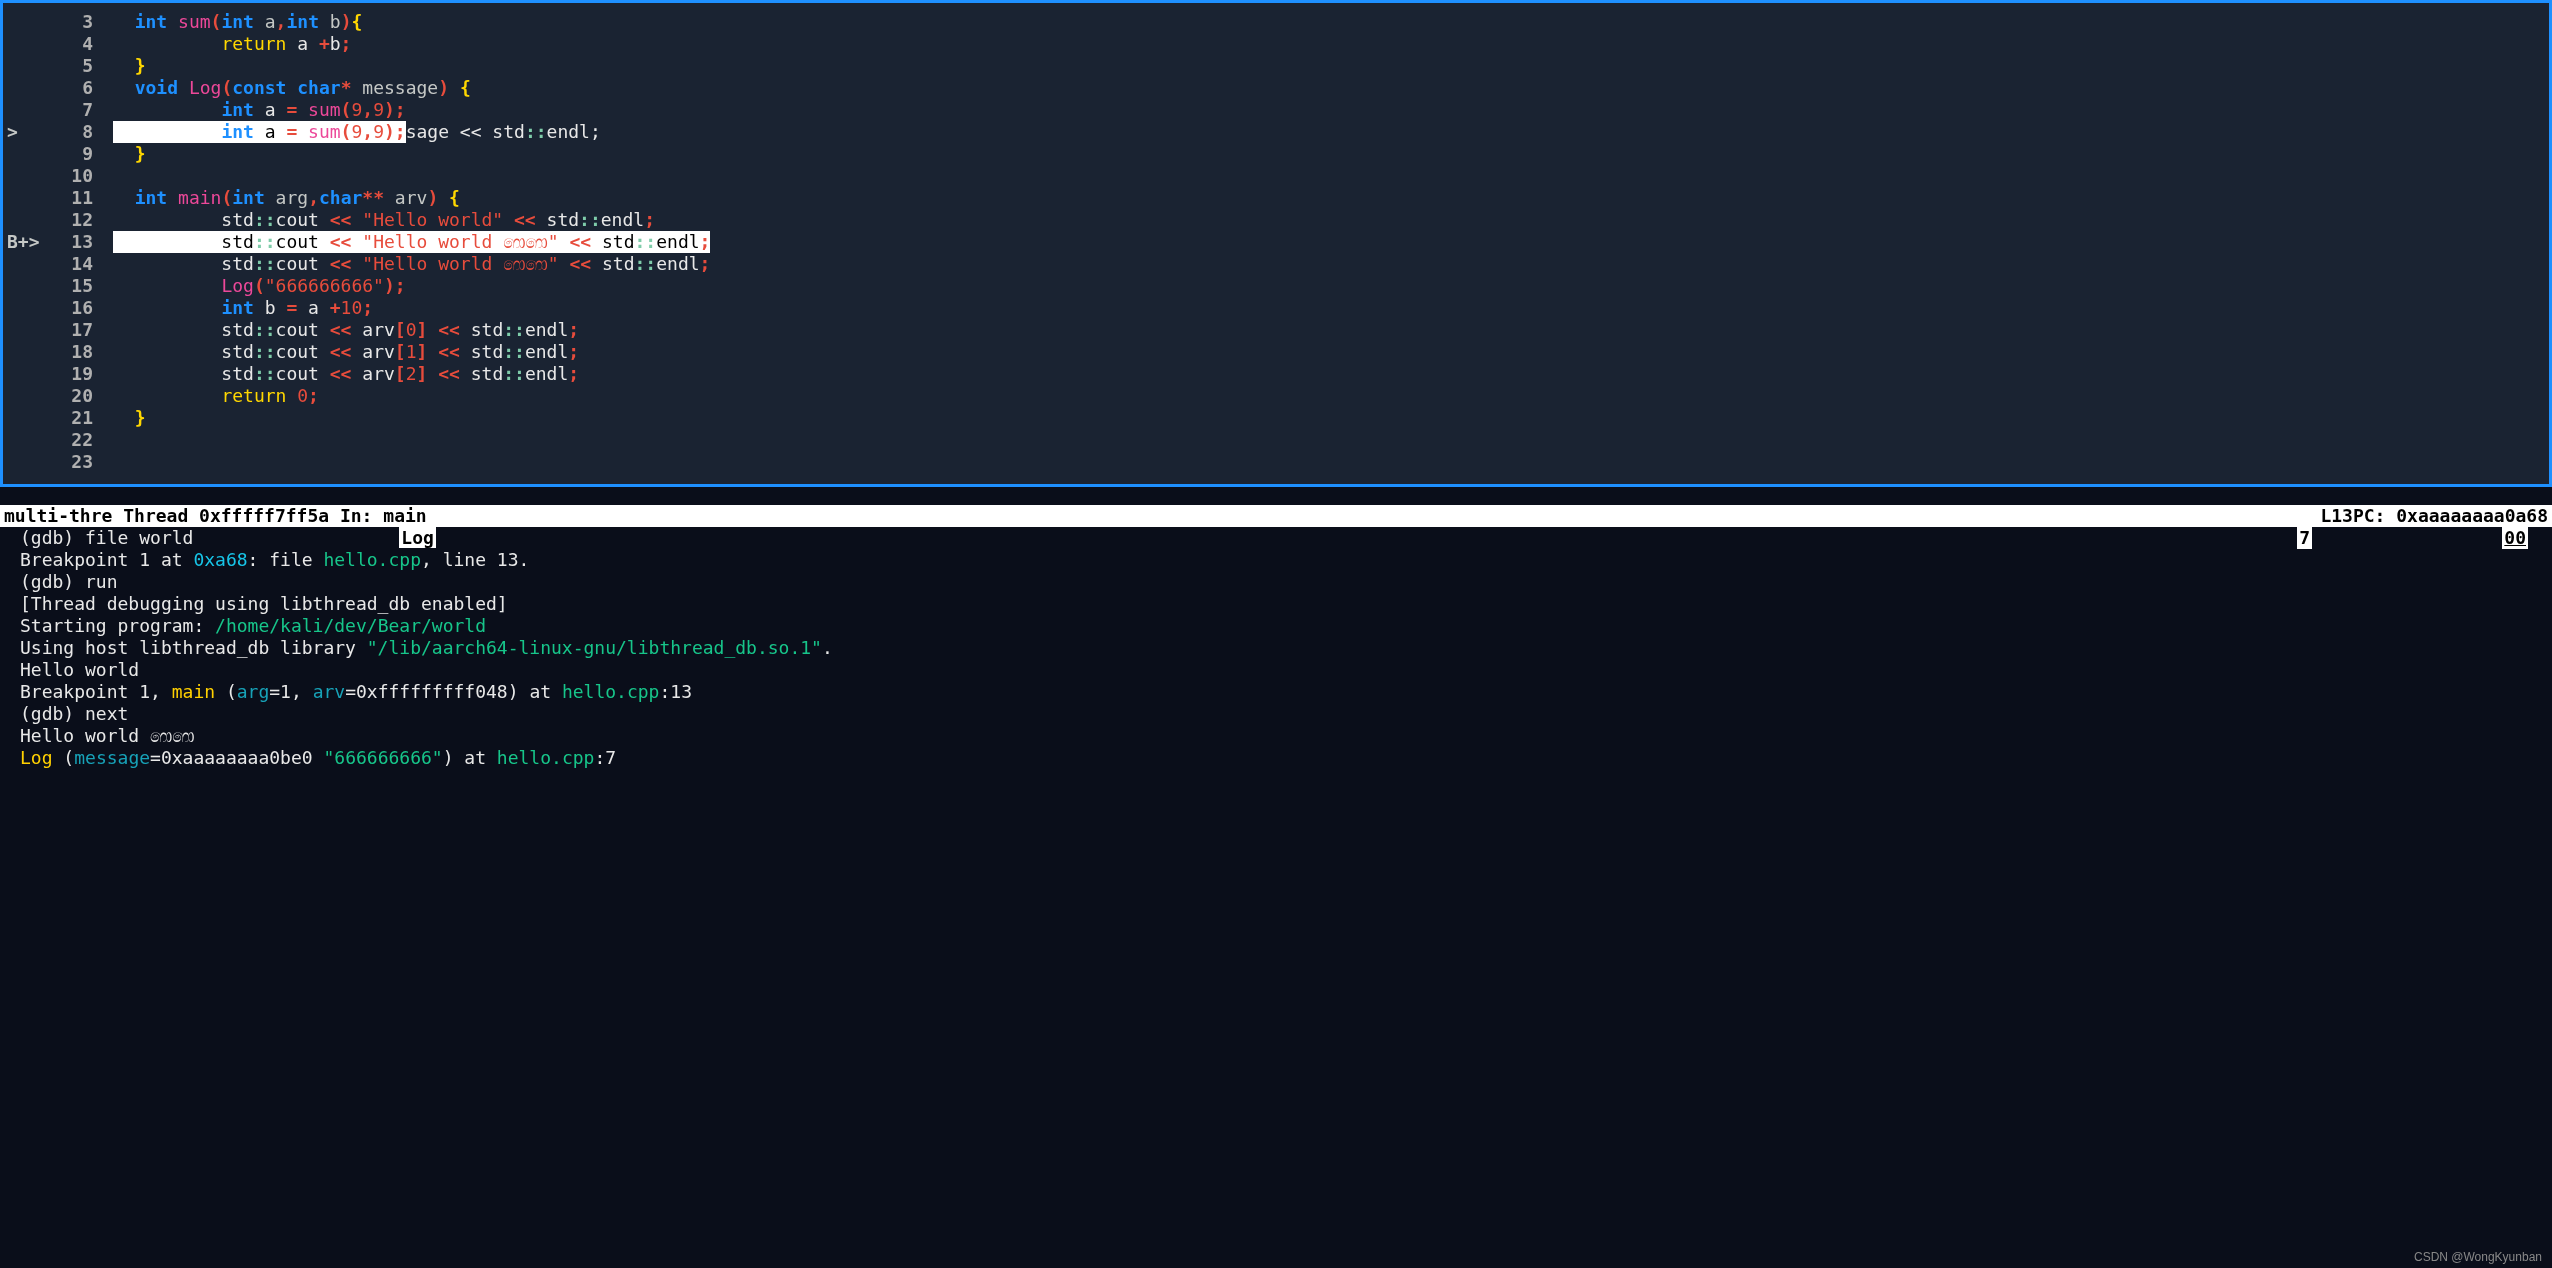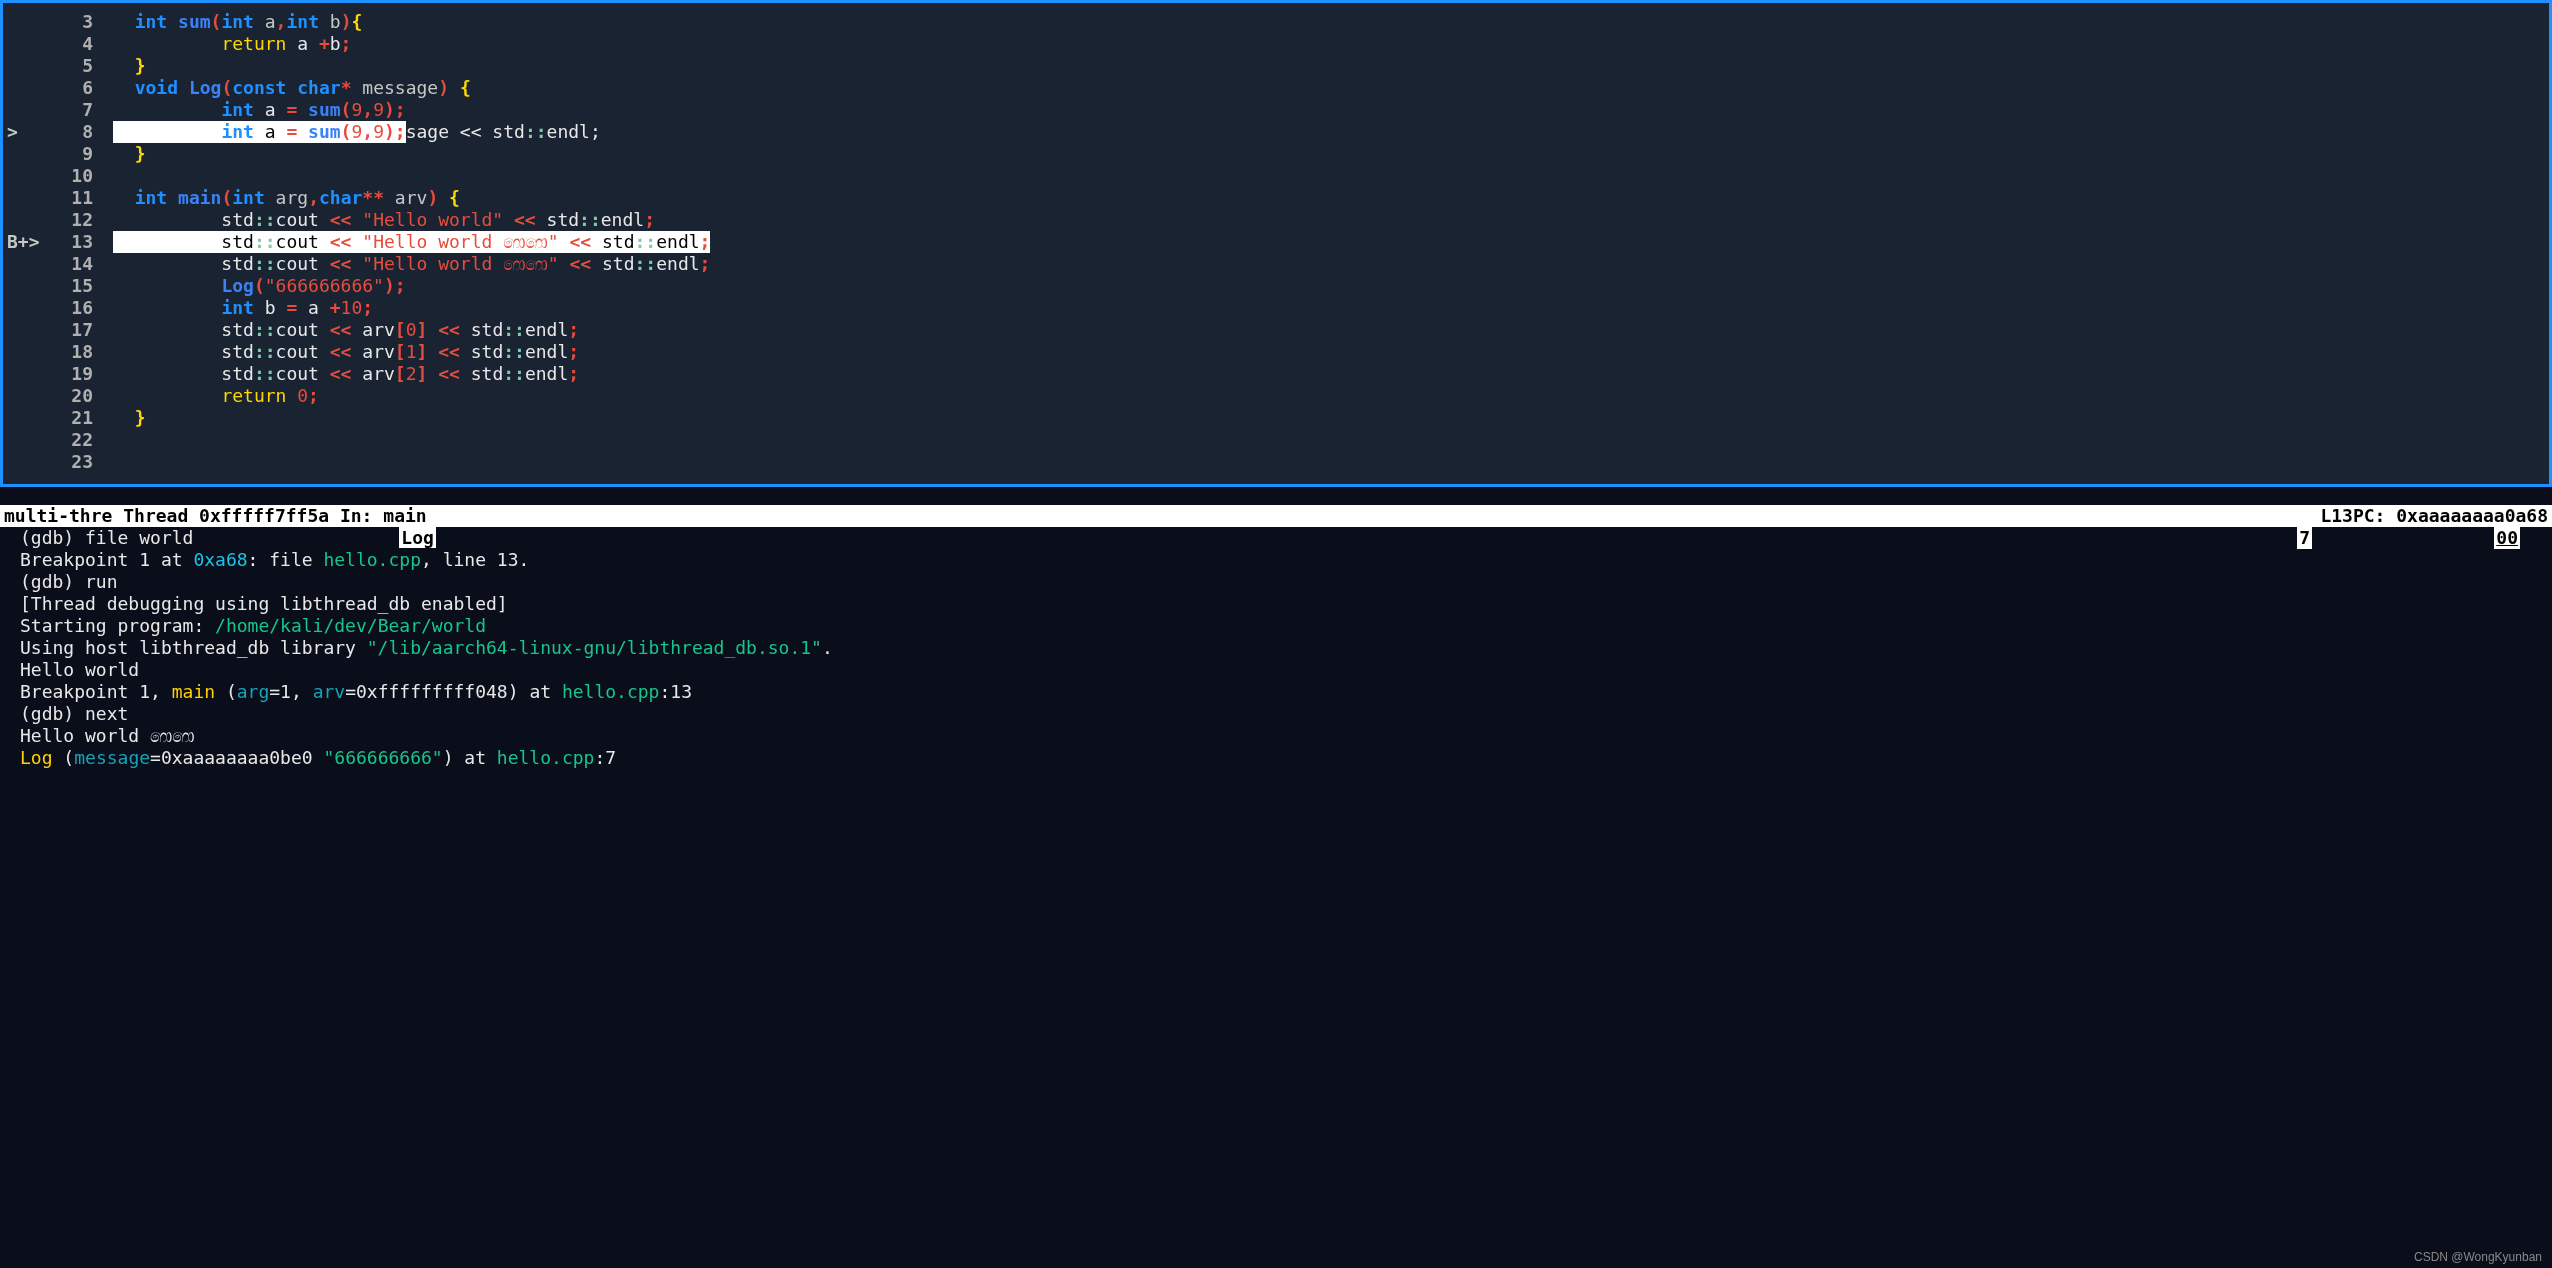--- a/index.html
+++ b/index.html
@@ -41,21 +41,21 @@
 .code-content {
   flex: 1;
   white-space: pre;
 }
 .hl-box {
   background: #ffffff;
   display: inline-block;
   padding: 0;
 }
 .kw-type { color: #1e90ff; font-weight: bold; }
-.kw-fn { color: #3b82f6; font-weight: bold; }
+.kw-fn { color: #ec4899; font-weight: normal; }
 .kw-ctrl { color: #ffd700; font-weight: normal; }
 .punct-white { color: #e8e8e8; }
 .punct-red { color: #e74c3c; font-weight: bold; }
 .str { color: #e74c3c; }
 .num { color: #e74c3c; }
 .param { color: #c5c8c6; }
 .dbl-colon { color: #7fccaa; font-weight: bold; }
 .brace-yellow { color: #ffd700; font-weight: bold; }
 .bracket-red { color: #e74c3c; font-weight: bold; }
 
@@ -206,21 +206,21 @@
 
 <div class="status-bar">
   <span class="status-left">multi-thre Thread 0xfffff7ff5a In: main</span>
   <span class="status-right">
     <span>L13</span>
     <span>PC: 0xaaaaaaaa0a68</span>
   </span>
 </div>
 
 <div class="gdb-pane" id="gdb">
-    <div class="gdb-line" style="position: relative;"><span class="gdb-white">(gdb) file world</span><span>                   </span><span class="gdb-hlbox">Log</span><span class="gdb-hlbox" style="position: absolute; right: 220px;">7</span><span class="gdb-hlbox" style="position: absolute; right: 12px; text-decoration: underline;">00</span></div>
+    <div class="gdb-line" style="position: relative;"><span class="gdb-white">(gdb) file world</span><span>                   </span><span class="gdb-hlbox">Log</span><span class="gdb-hlbox" style="position: absolute; right: 220px;">7</span><span class="gdb-hlbox" style="position: absolute; right: 4px; text-decoration: underline;">00</span></div>
     <div class="gdb-line" style="position: relative;"><span class="gdb-white">Breakpoint 1 at </span><span class="gdb-cyan">0xa68</span><span class="gdb-white">: file </span><span class="gdb-green">hello.cpp</span><span class="gdb-white">, line 13.</span></div>
     <div class="gdb-line" style="position: relative;"><span class="gdb-white">(gdb) run</span></div>
     <div class="gdb-line" style="position: relative;"><span class="gdb-white">[Thread debugging using libthread_db enabled]</span></div>
     <div class="gdb-line" style="position: relative;"><span class="gdb-white">Starting program: </span><span class="gdb-green">/home/kali/dev/Bear/world</span></div>
     <div class="gdb-line" style="position: relative;"><span class="gdb-white">Using host libthread_db library </span><span class="gdb-green">"/lib/aarch64-linux-gnu/libthread_db.so.1"</span><span class="gdb-white">.</span></div>
     <div class="gdb-line" style="position: relative;"><span class="gdb-white">Hello world</span></div>
     <div class="gdb-line" style="position: relative;"><span class="gdb-white">Breakpoint 1, </span><span class="gdb-yellow">main</span><span class="gdb-white"> (</span><span class="gdb-teal">arg</span><span class="gdb-white">=1, </span><span class="gdb-teal">arv</span><span class="gdb-white">=0xfffffffff048) at </span><span class="gdb-green">hello.cpp</span><span class="gdb-white">:13</span></div>
     <div class="gdb-line" style="position: relative;"><span class="gdb-white">(gdb) next</span></div>
     <div class="gdb-line" style="position: relative;"><span class="gdb-white">Hello world ෩෩</span></div>
     <div class="gdb-line" style="position: relative;"><span class="gdb-yellow">Log</span><span class="gdb-white"> (</span><span class="gdb-teal">message</span><span class="gdb-white">=0xaaaaaaaa0be0 </span><span class="gdb-green">"666666666"</span><span class="gdb-white">) at </span><span class="gdb-green">hello.cpp</span><span class="gdb-white">:7</span></div>

